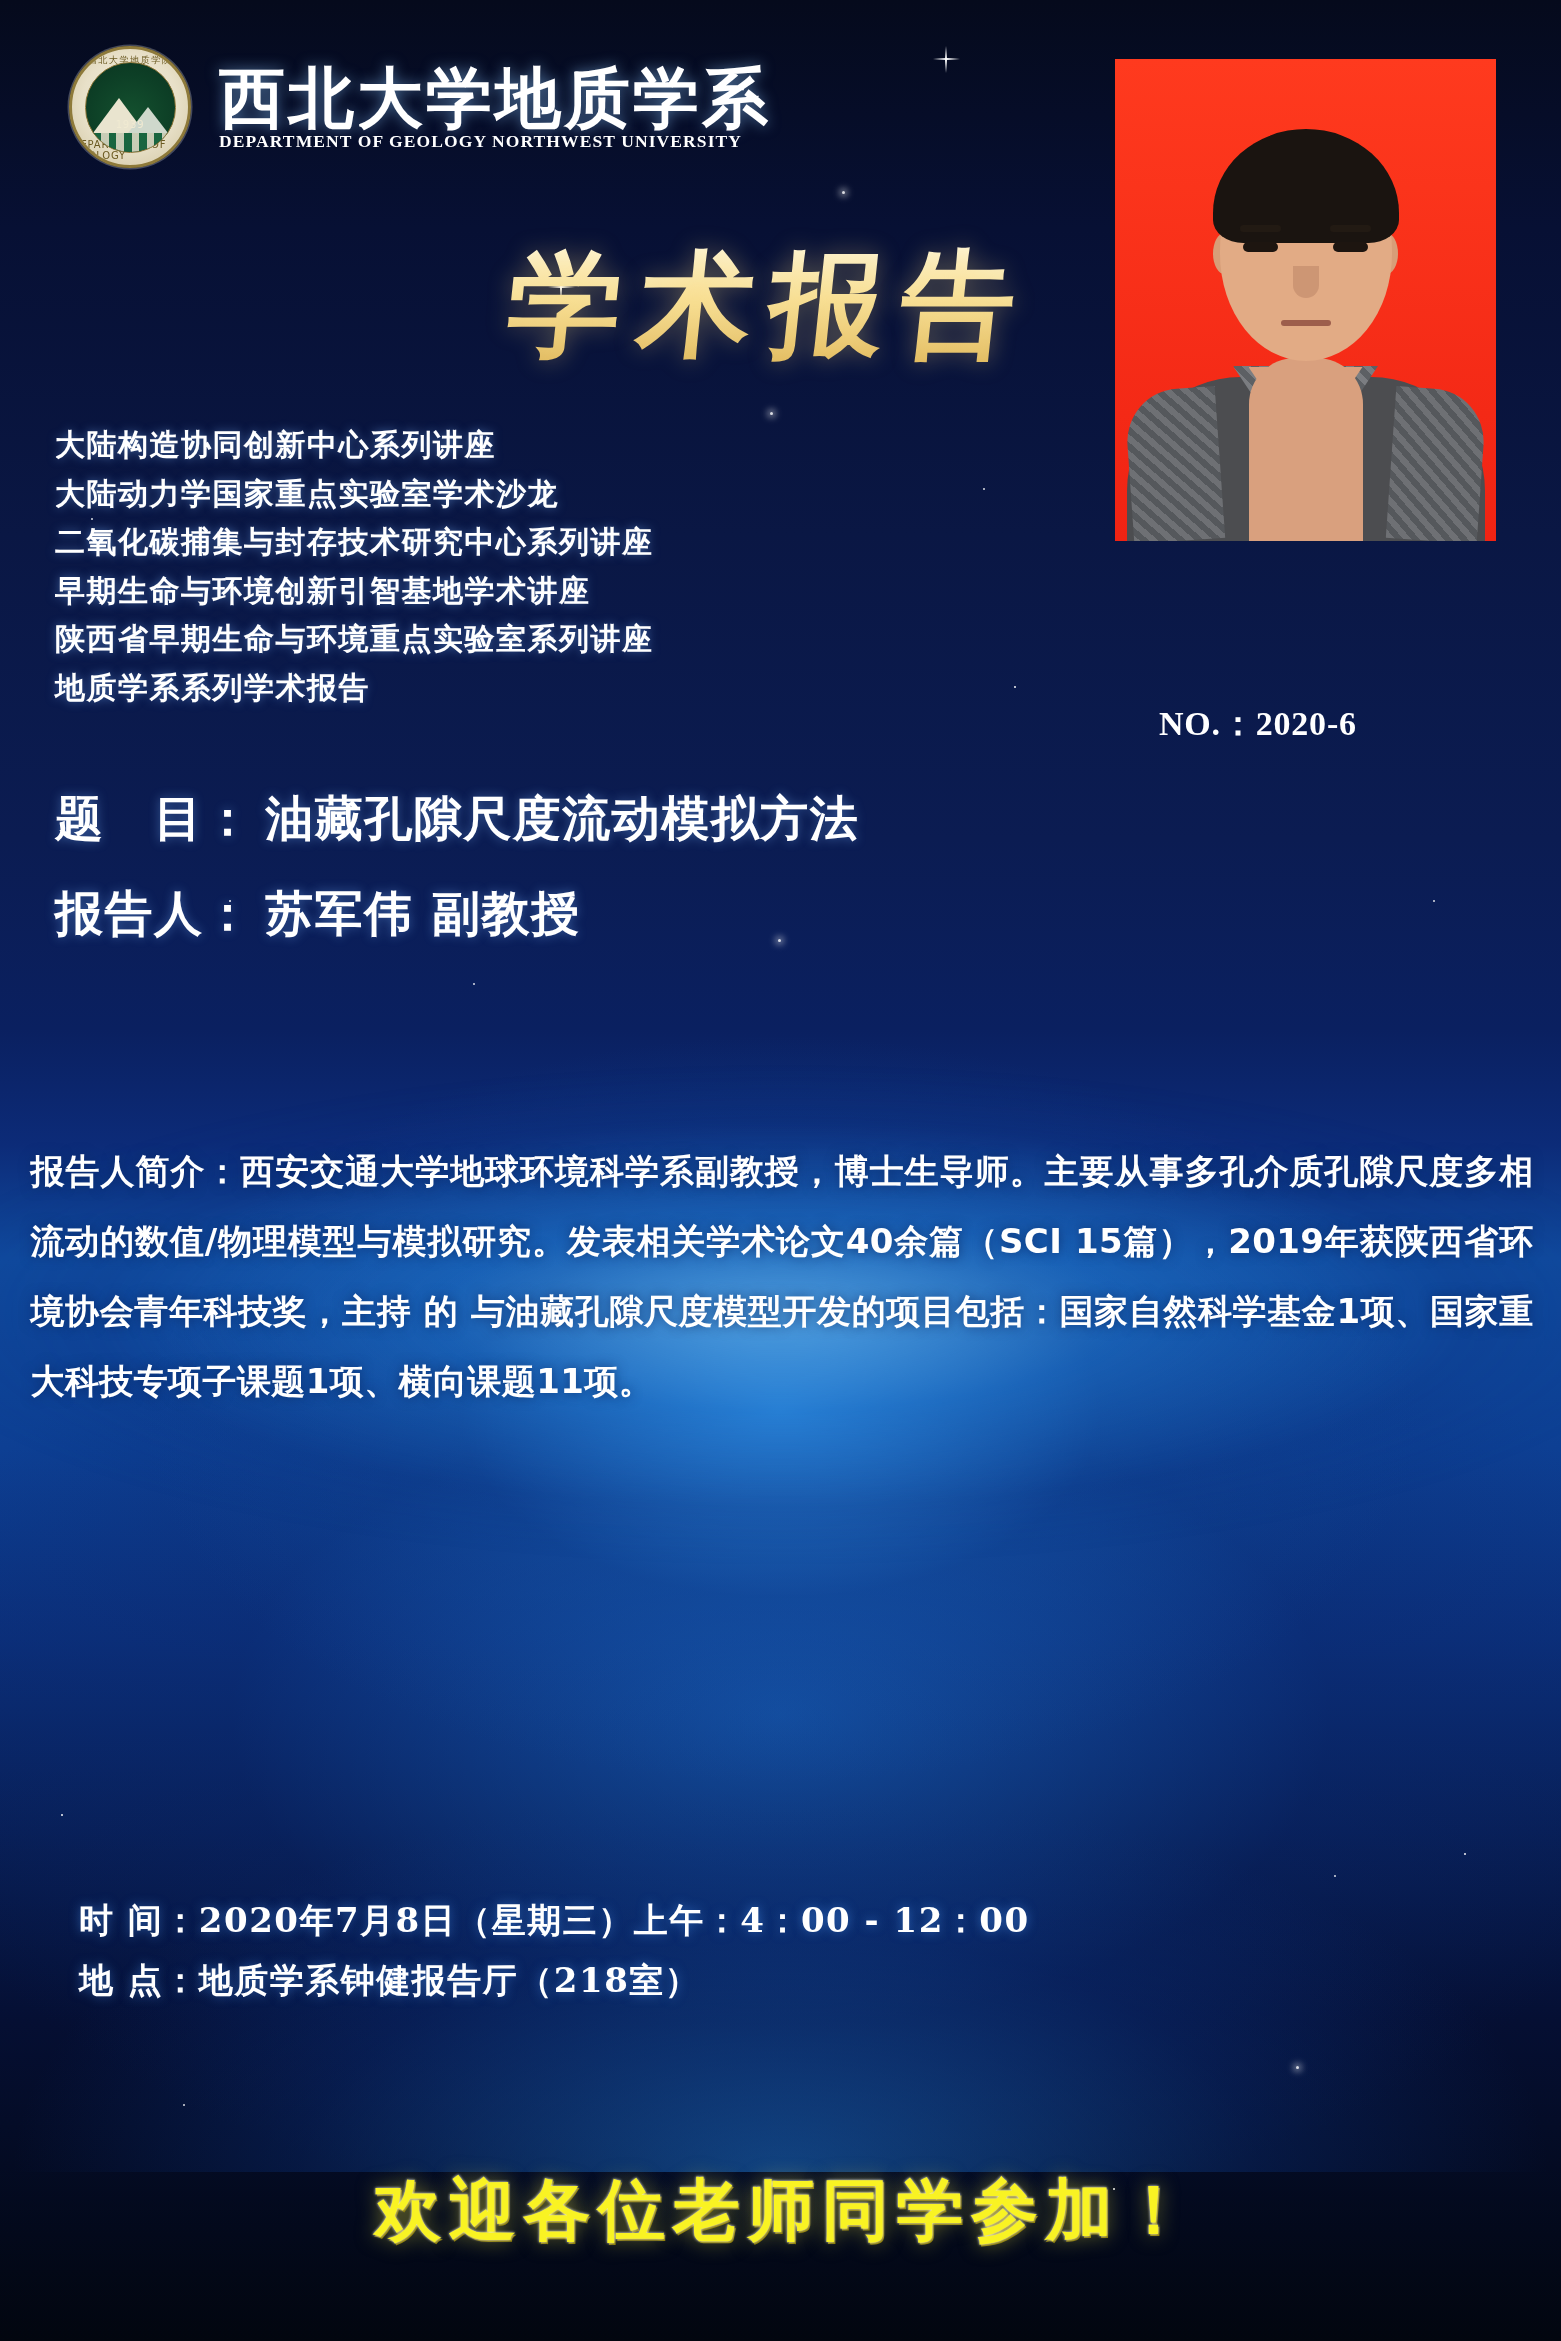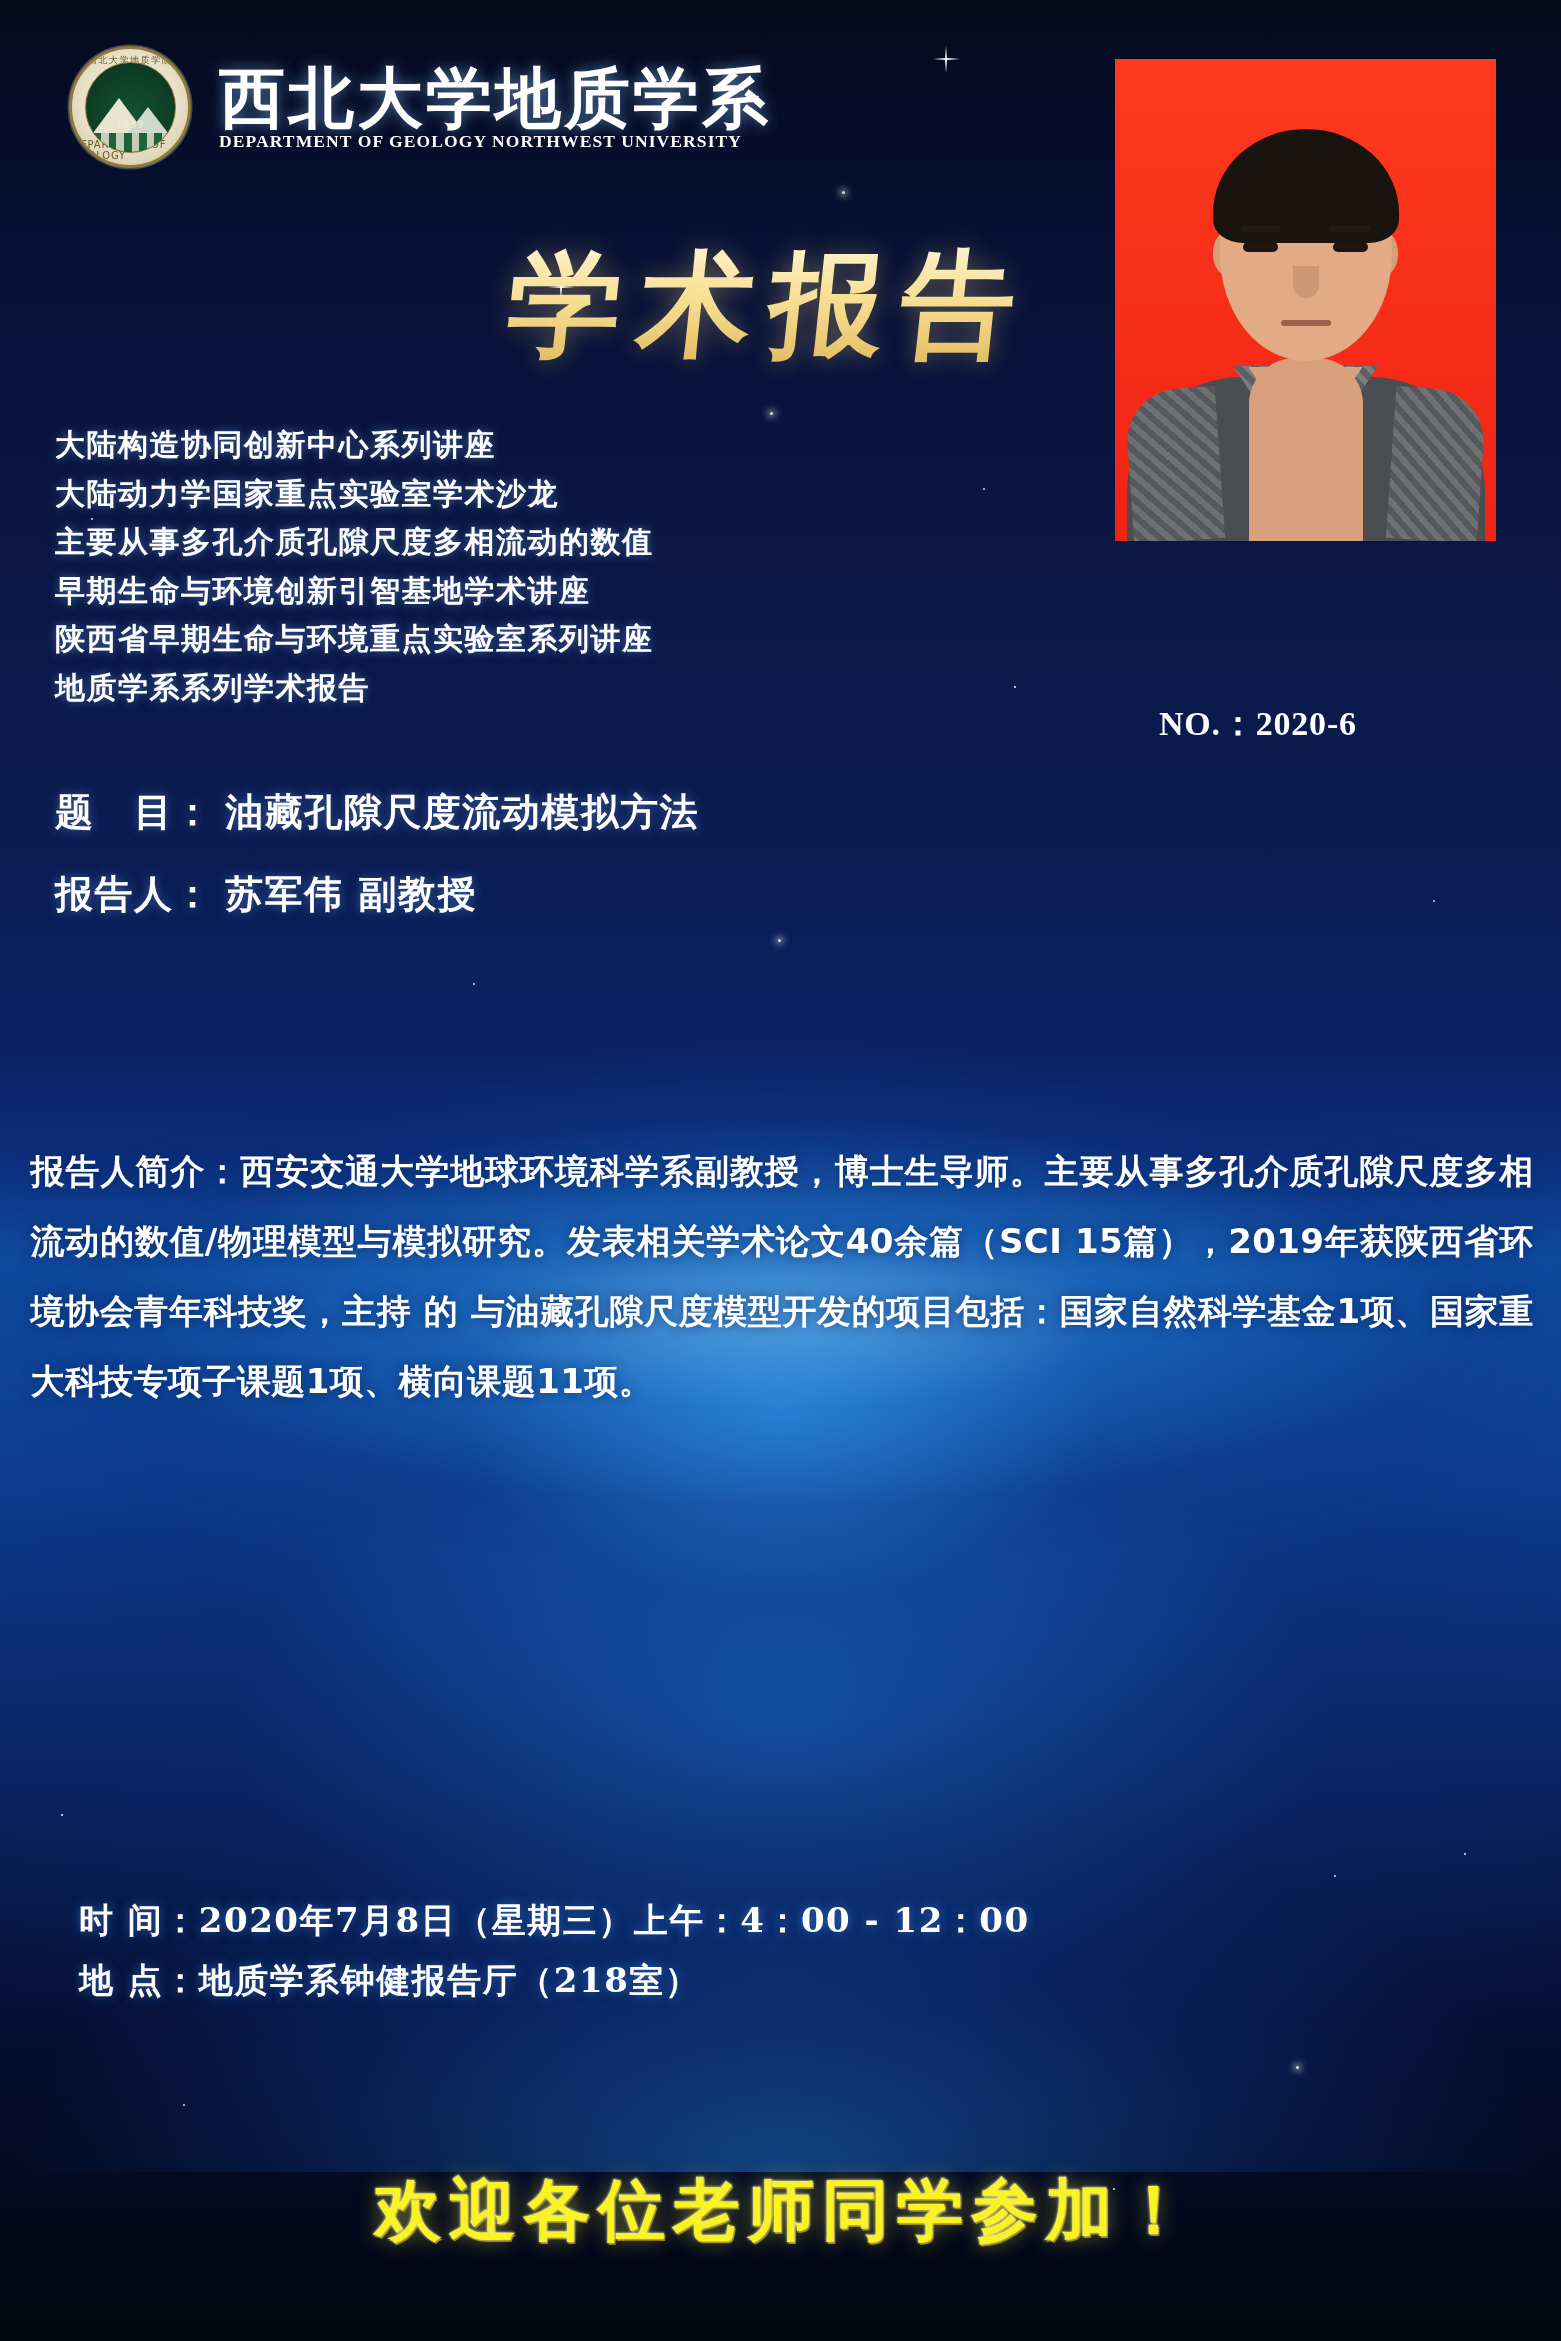--- a/index.html
+++ b/index.html
@@ -298,21 +298,21 @@
     position: absolute;
     left: 55px;
     top: 787px;
     color: #fff;
   }
   .meta-row {
     display: flex;
     align-items: baseline;
     font-family: "DejaVu Sans", "Liberation Sans", sans-serif;
     font-weight: bold;
-    font-size: 38px;
+    font-size: 48px;
     letter-spacing: 1.5px;
     margin-bottom: 30.5px;
     text-shadow: 0 0 10.7px rgba(120,180,255,0.45);
   }
   .meta-label { margin-right: 12.2px; white-space: nowrap; }
   .meta-value { white-space: nowrap; }
 
   
   .bio {
     position: absolute;
@@ -425,21 +425,21 @@
     <div class="eye-r"></div>
     <div class="nose"></div>
     <div class="mouth"></div>
   </div>
 
   <div class="calligraphy">学术报告</div>
 
   <div class="series">
     <div>大陆构造协同创新中心系列讲座</div>
     <div>大陆动力学国家重点实验室学术沙龙</div>
-    <div>主要从事多孔介质孔隙尺度多相流动的数值</div>
+    <div>二氧化碳捕集与封存技术研究中心系列讲座</div>
     <div>早期生命与环境创新引智基地学术讲座</div>
     <div>陕西省早期生命与环境重点实验室系列讲座</div>
     <div>地质学系系列学术报告</div>
   </div>
 
   <div class="no-line">NO.：2020-6</div>
 
   <div class="meta">
     <div class="meta-row">
       <span class="meta-label">题　目：</span>

